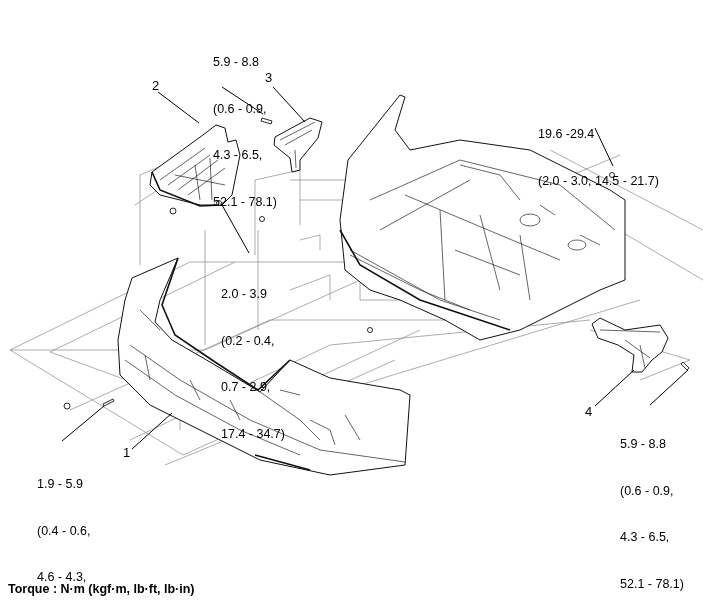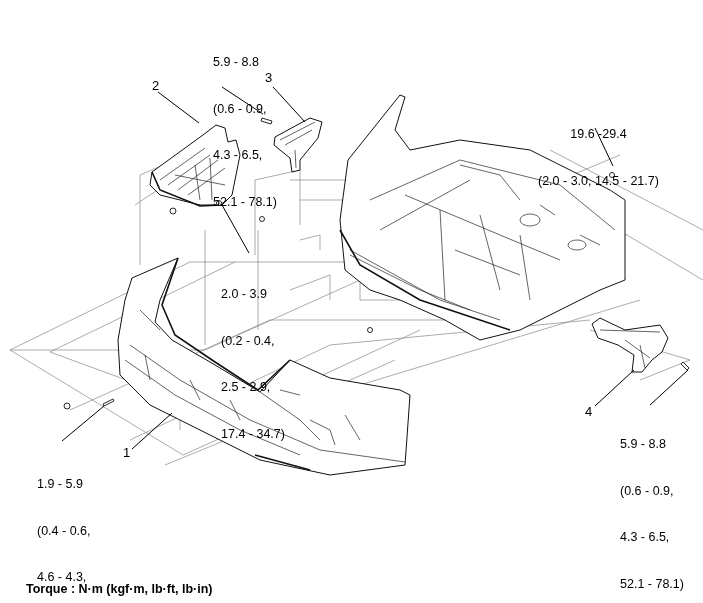--- a/index.html
+++ b/index.html
@@ -2,21 +2,21 @@
 <html><head>
 <meta charset="utf-8">
 <style>
   html, body { margin: 0; padding: 0; background: #ffffff; }
   body { width: 703px; height: 603px; position: relative; overflow: hidden;
          font-family: "Liberation Sans", sans-serif; color: #000; }
   #diagram { position: absolute; left: 0; top: 0; width: 703px; height: 603px; }
   .torque { position: absolute; font-weight: normal; font-size: 12.5px; line-height: 15.5px; white-space: pre; }
   .torque div { white-space: nowrap; }
   .callout { position: absolute; font-size: 13px; line-height: 14px; }
-  .caption { position: absolute; left: 8px; top: 582px; font-weight: bold; font-size: 12.5px; margin-left: 18px; }
+  .caption { position: absolute; left: 8px; top: 582px; font-weight: bold; font-size: 12.5px; }
   .thin { fill: none; stroke: #888; stroke-width: 0.7; }
   .part { fill: #fff; stroke: #111; stroke-width: 1; stroke-linejoin: round; }
   .detail { fill: none; stroke: #222; stroke-width: 0.7; }
   .dark { fill: none; stroke: #111; stroke-width: 1.6; }
   .leader { stroke: #000; stroke-width: 1; fill: none; }
   .bolt { fill: #fff; stroke: #111; stroke-width: 0.9; }
 </style>
 </head>
 <body>
 
@@ -102,29 +102,29 @@
   </g>
 </svg>
 
 <div class="torque" style="left:213px; top:24px;">
   <div>5.9 - 8.8</div>
   <div>(0.6 - 0.9,</div>
   <div>4.3 - 6.5,</div>
   <div>52.1 - 78.1)</div>
 </div>
 
-<div class="torque" style="left:538px; top:96px; text-align:center;">
+<div class="torque" style="left:538px; top:96px; text-align:left;">
   <div>19.6 -29.4</div>
   <div>(2.0 - 3.0, 14.5 - 21.7)</div>
 </div>
 
 <div class="torque" style="left:221px; top:256px;">
   <div>2.0 - 3.9</div>
   <div>(0.2 - 0.4,</div>
-  <div>2.5 - 2.9,</div>
+  <div>0.7 - 2.9,</div>
   <div>17.4 - 34.7)</div>
 </div>
 
 <div class="torque" style="left:37px; top:446px;">
   <div>1.9 - 5.9</div>
   <div>(0.4 - 0.6,</div>
   <div>4.6 - 4.3,</div>
   
 </div>
 

